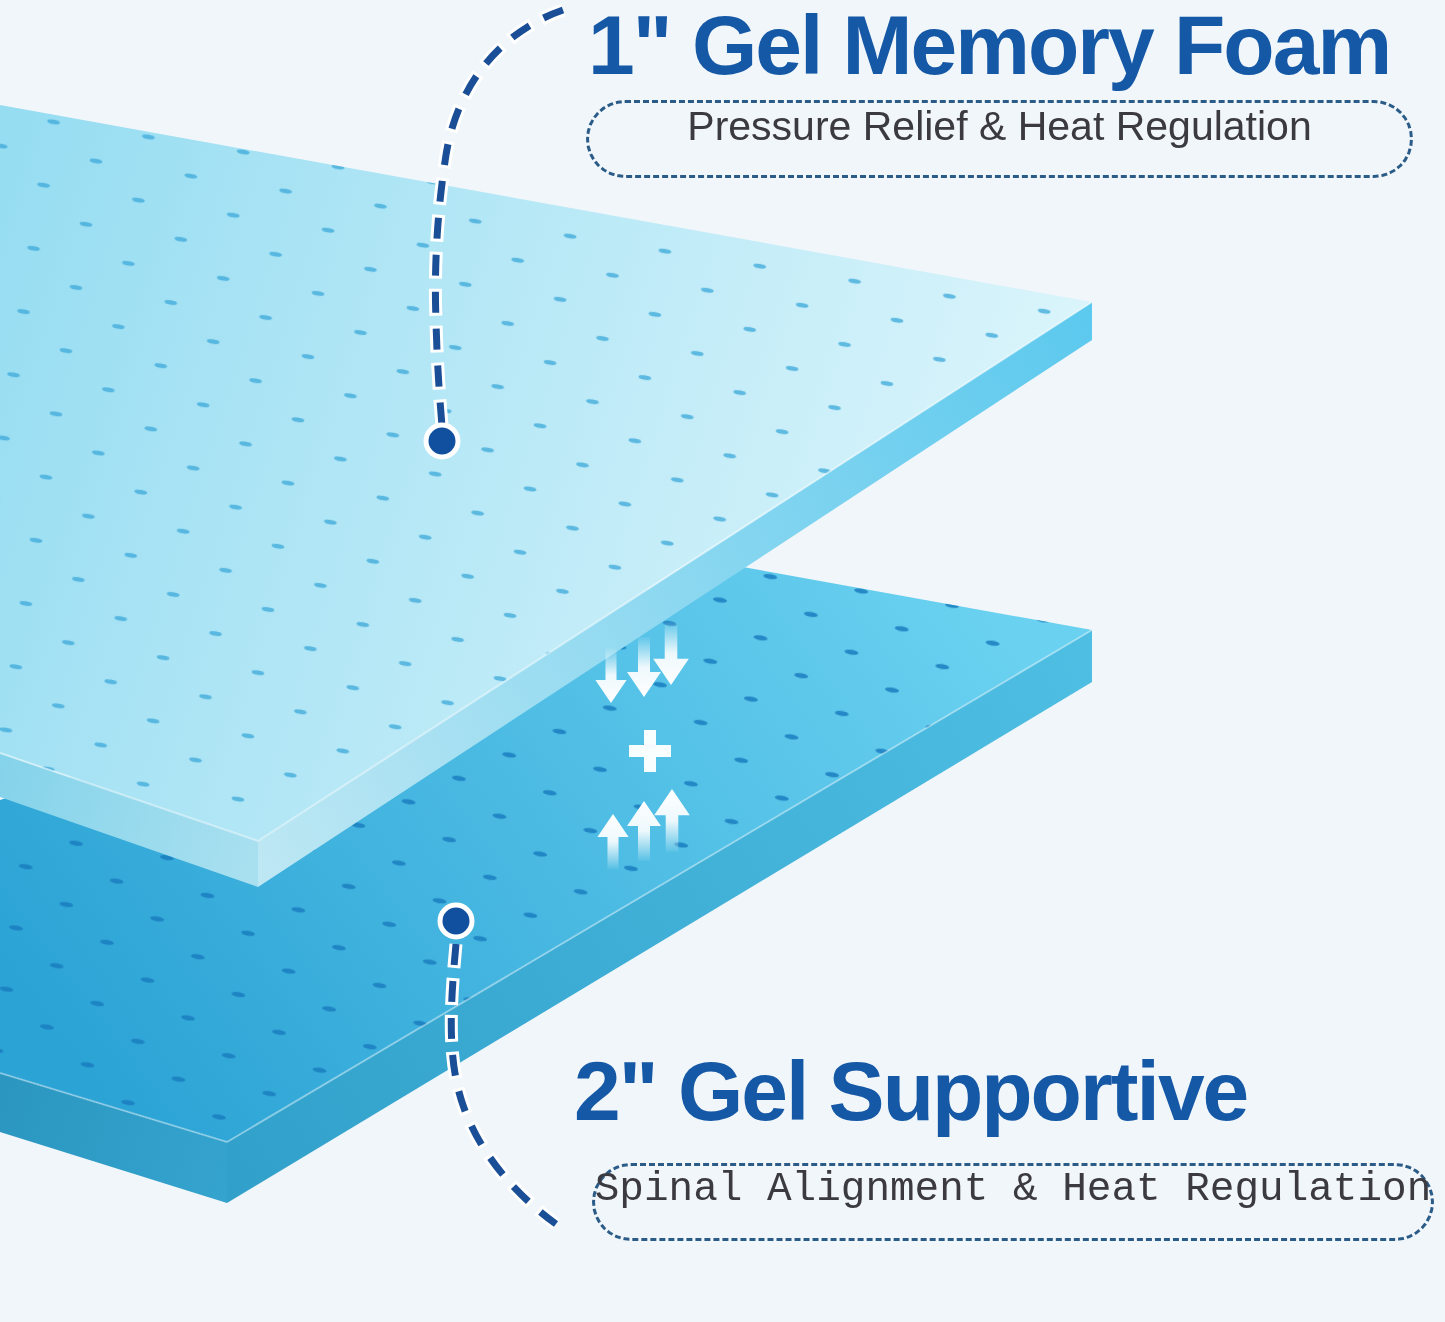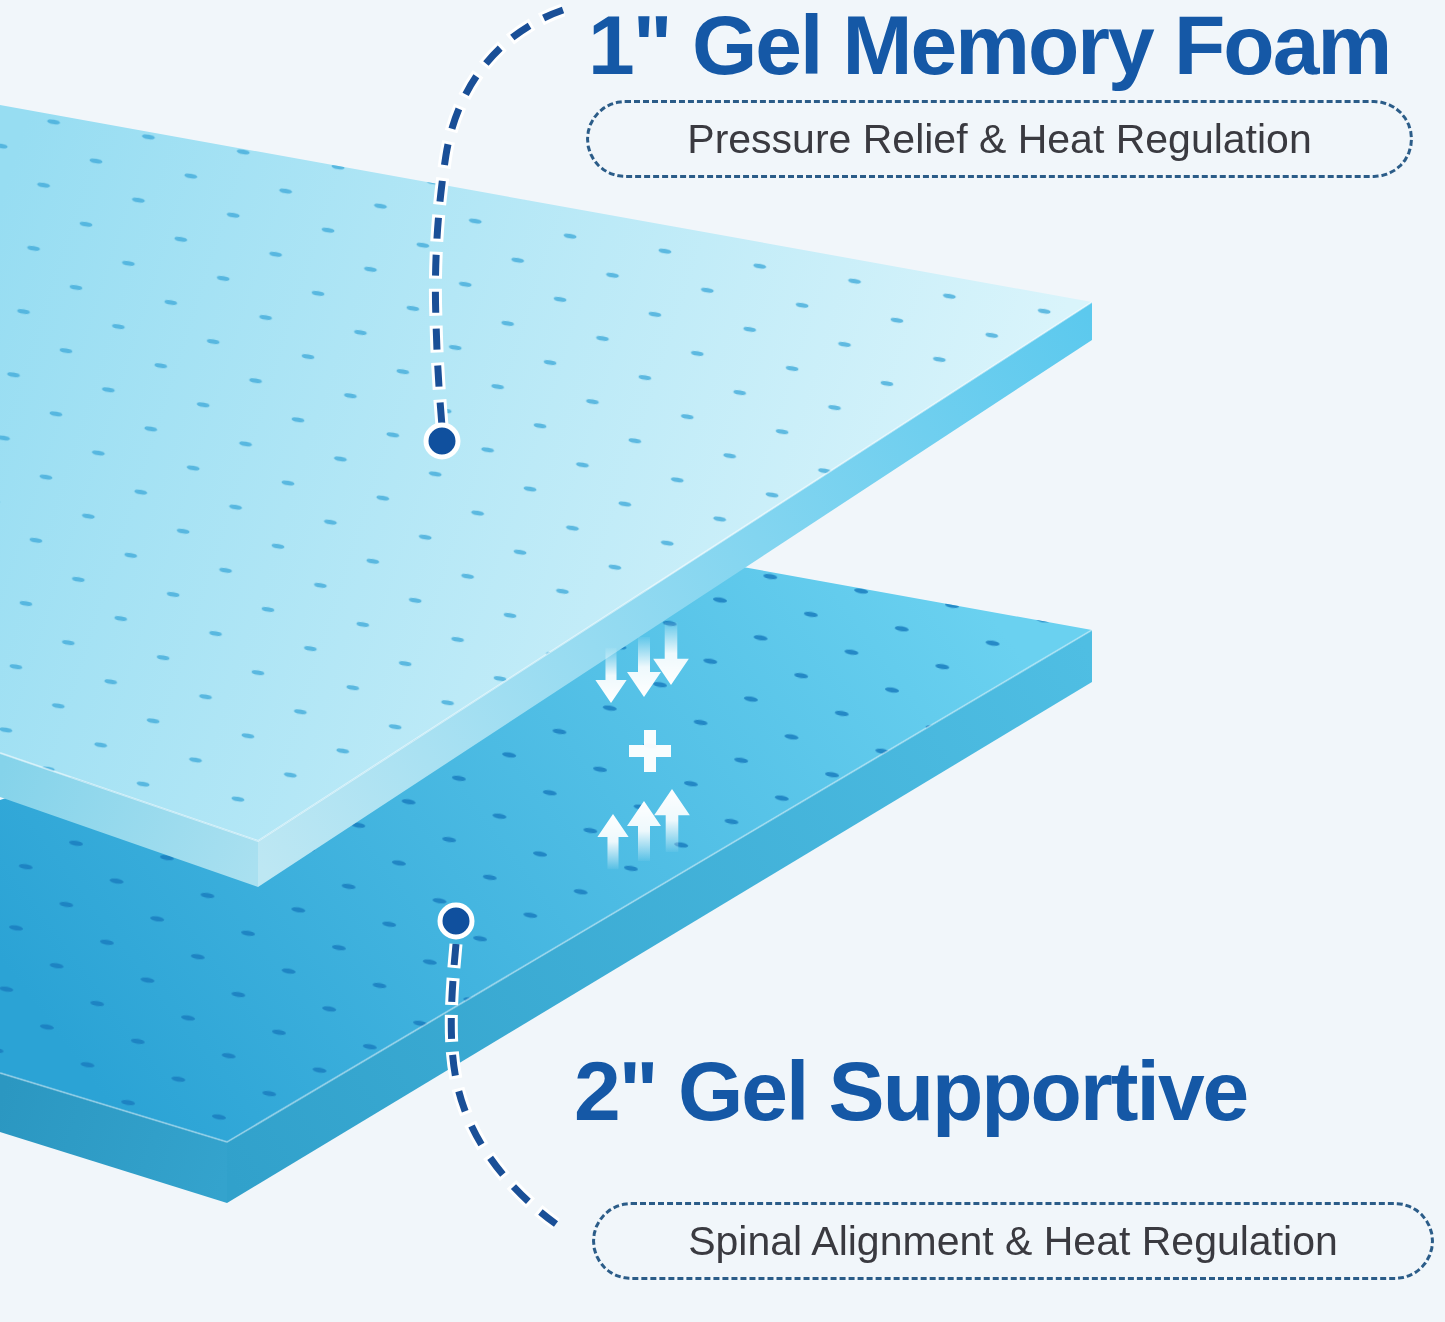--- a/index.html
+++ b/index.html
@@ -20,28 +20,28 @@
     line-height:103px;
     white-space:nowrap;
   }
   .title-top{left:588px;top:-6px;}
   .title-bottom{left:574px;top:1040px;}
   .badge{
     position:absolute;
     box-sizing:border-box;
     border:3px dashed var(--badge-border,#2B5C88);
     border-radius:999px;
-    display:flex;align-items:center;justify-content:center;
+    display:flex;align-items:flex-start;justify-content:center;
     color:var(--badge-text,#3A3A40);
     font-size:41px;
     letter-spacing:0;
     white-space:nowrap;
   }
   .badge-top{left:586px;top:100px;width:827px;height:78px;}
-  .badge-bottom{left:592px;top:1202px;width:842px;height:78px;}
+  .badge-bottom{left:592px;top:1163px;width:842px;height:78px;font-family:Liberation Mono, monospace;}
 </style>
 </head>
 <body>
 
 <div class="stage">
 
   <svg class="scene" width="1445" height="1322" viewBox="0 0 1445 1322">
     <defs>
       <linearGradient id="topSurf" gradientUnits="userSpaceOnUse" x1="0" y1="200" x2="1000" y2="520">
         <stop offset="0" stop-color="#97DDF2"></stop>

